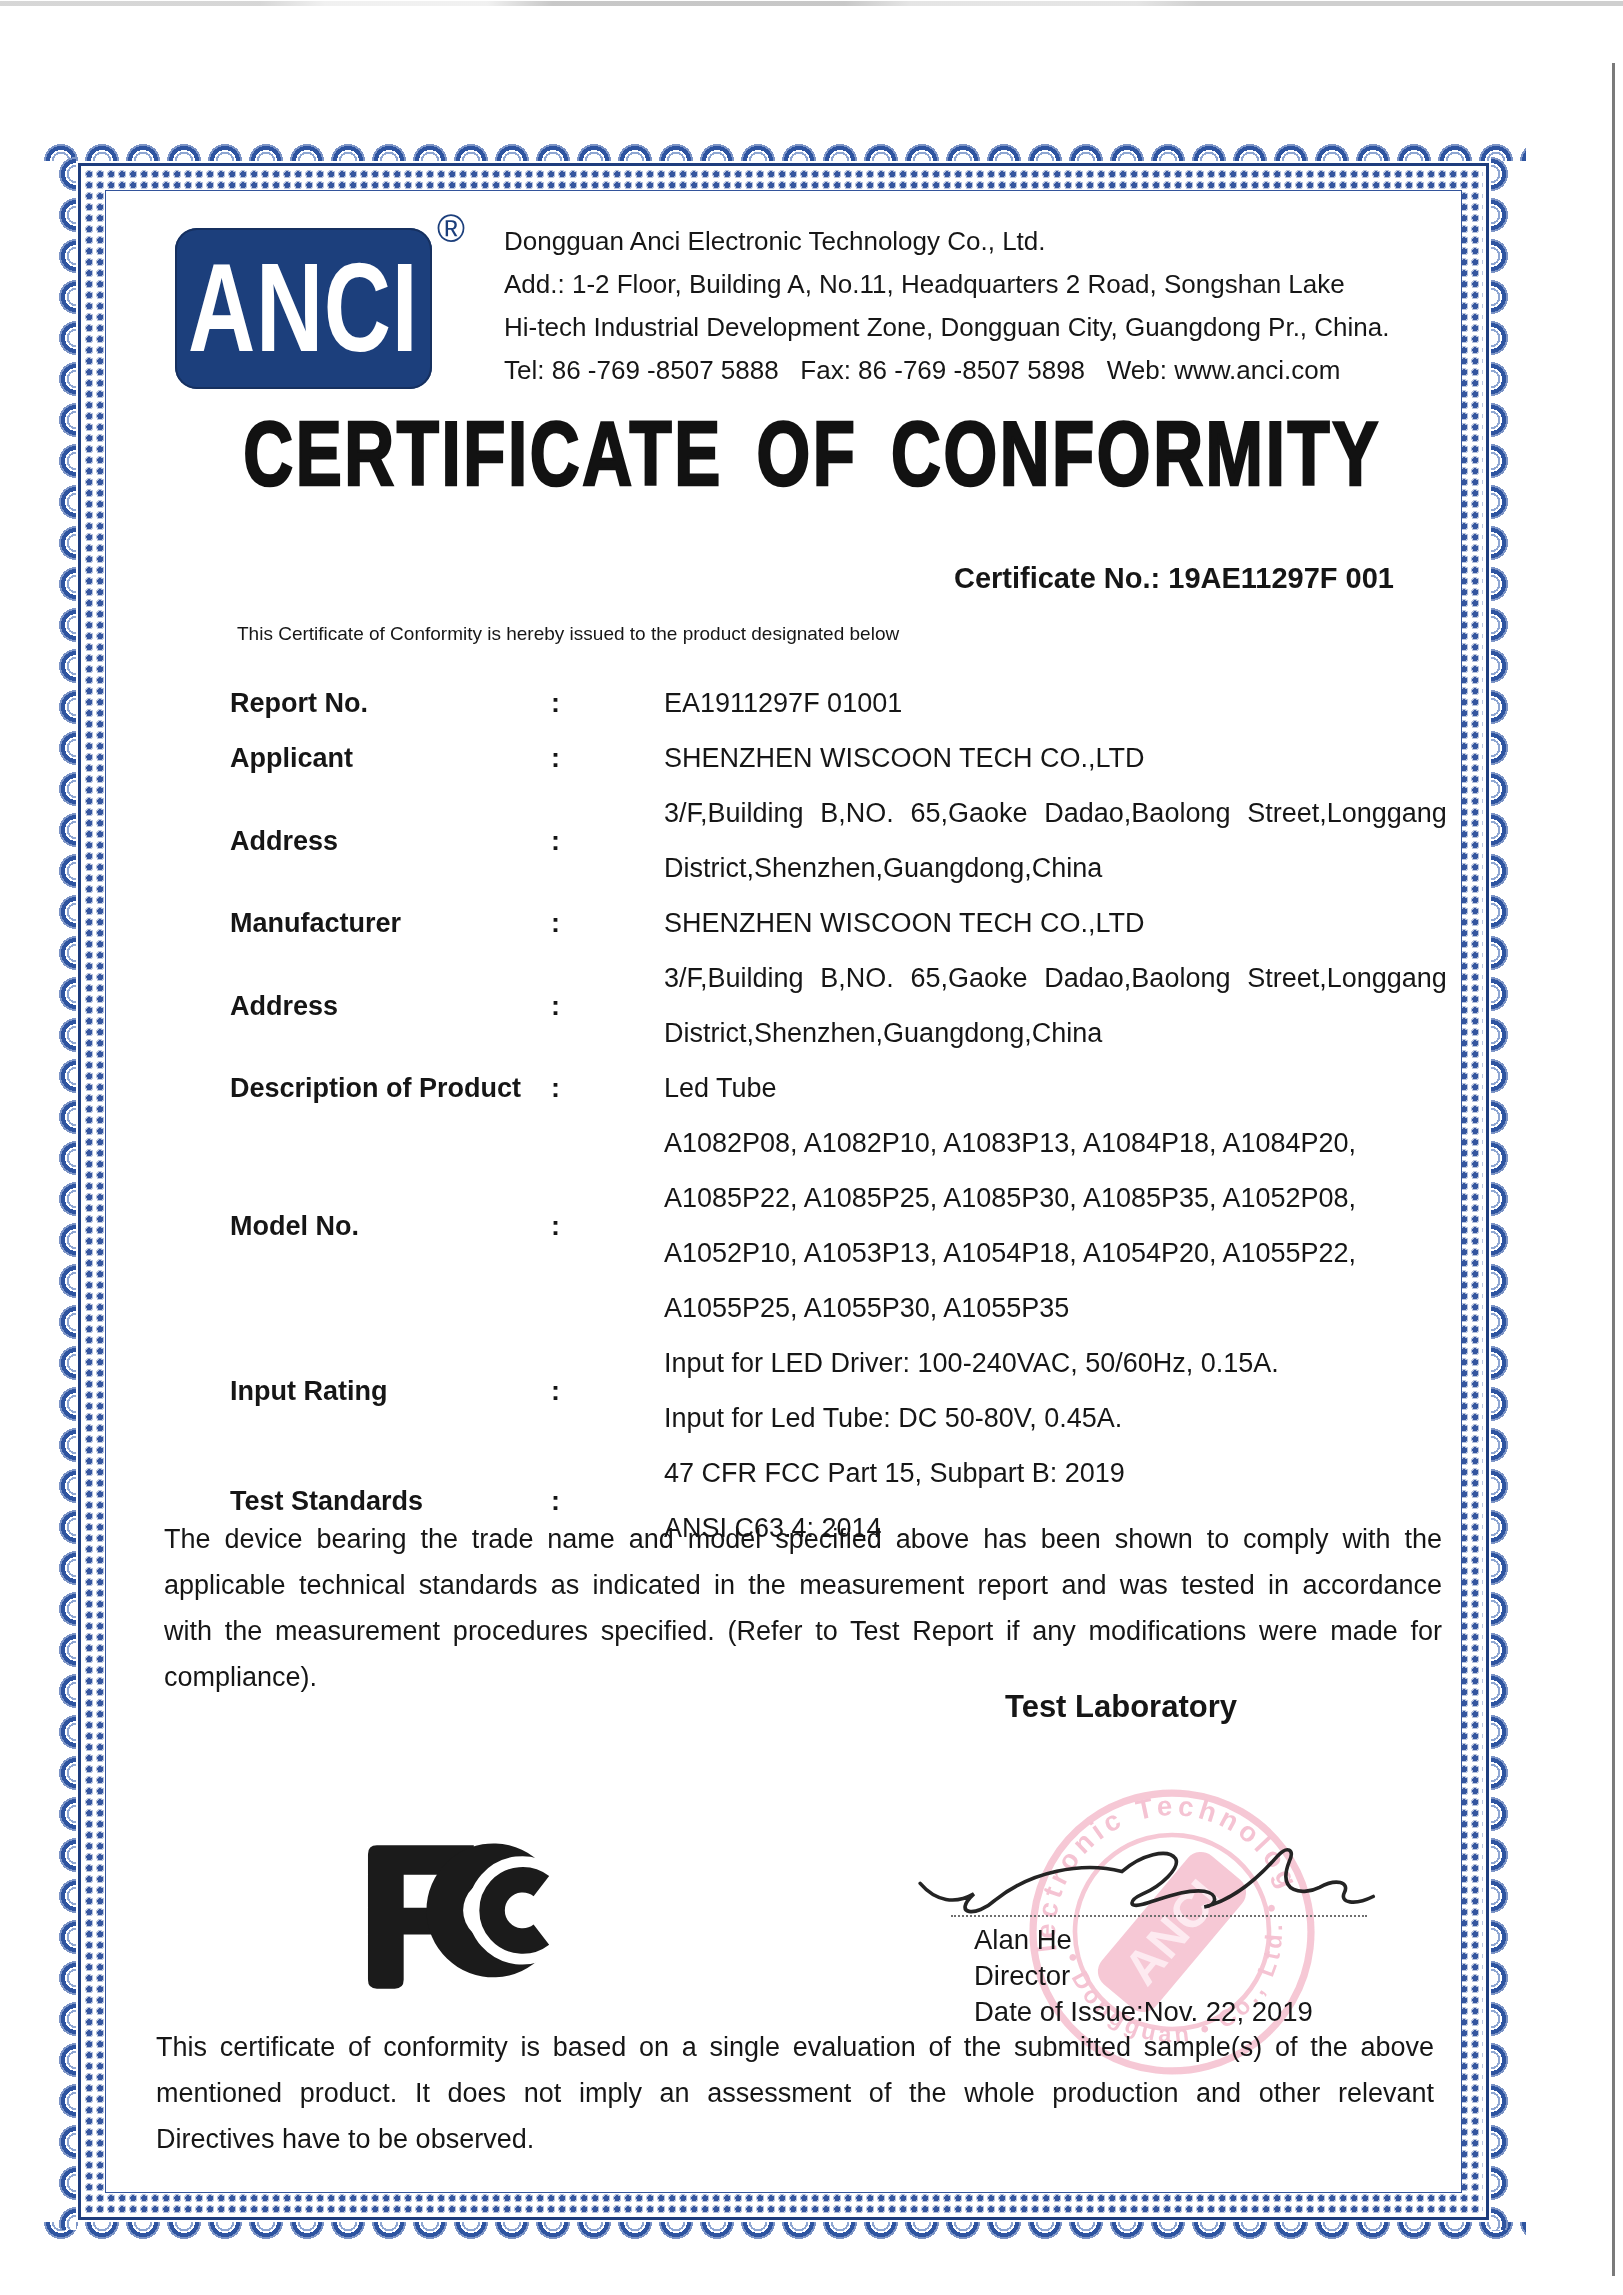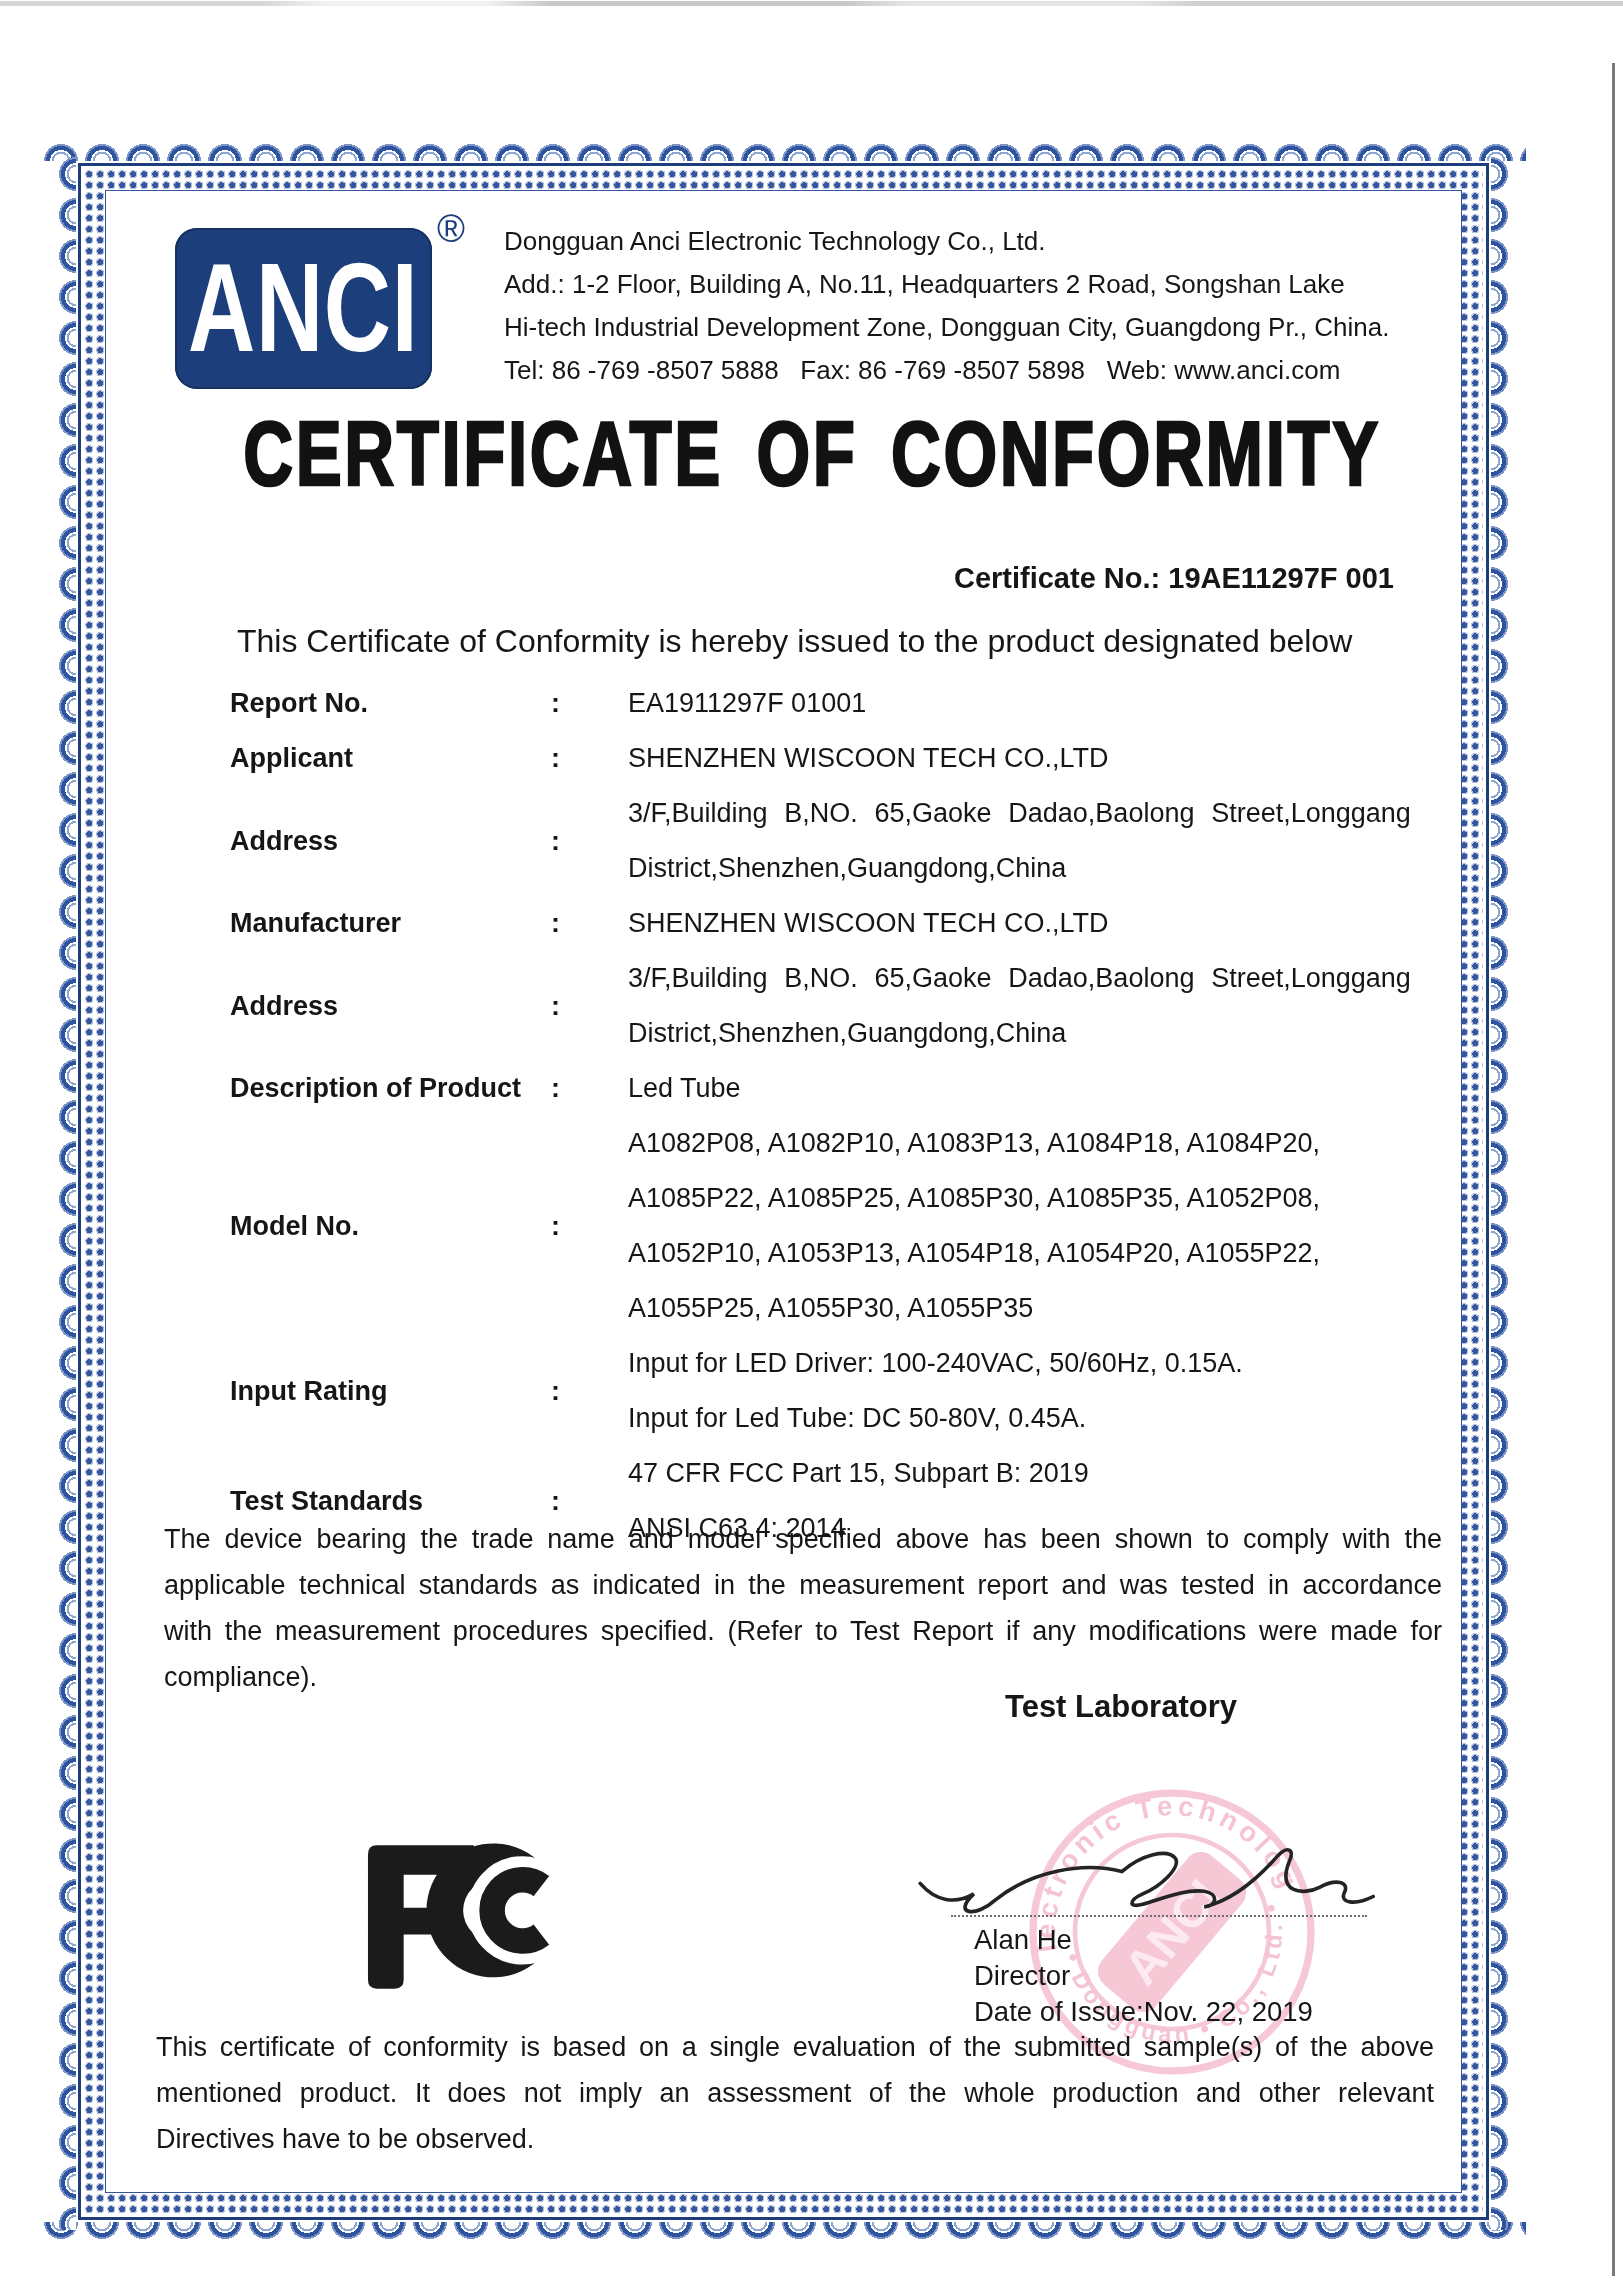--- a/index.html
+++ b/index.html
@@ -33,28 +33,28 @@
     display:flex;align-items:center;justify-content:center;box-shadow:0 0 0 2px #16305f inset;}
   .logo-text{color:#ffffff;font-weight:bold;font-size:98px;letter-spacing:0.7px;transform:scale(.95,1.28);}
   .reg-mark{position:absolute;left:437px;top:208px;font-size:38px;color:#1c3f7c;}
   .hdr-text{position:absolute;left:504px;top:220px;width:969px;font-size:26px;line-height:43px;}
   .hdr-line{white-space:pre;}
   
   .doc-title{position:absolute;left:0;right:0;top:402px;text-align:center;font-size:69px;font-weight:bold;
     letter-spacing:2.6px;word-spacing:11.8px;transform:scaleY(1.32);transform-origin:top center;
     -webkit-text-stroke:2px #121212;color:#121212;}
   .cert-no{position:absolute;top:562px;right:230px;font-size:29px;font-weight:bold;}
-  .intro{position:absolute;left:237px;top:623px;font-size:32px;}
+  .intro{position:absolute;left:237px;top:623px;font-size:19px;}
   
   .ftable{position:absolute;left:230px;top:676px;width:1208px;font-size:27px;}
   .trow{display:flex;align-items:center;}
   .tlbl{width:321px;font-weight:bold;line-height:55px;white-space:nowrap;}
   .tcolon{width:77px;font-weight:bold;line-height:55px;}
   .tval{width:805px;}
-  .vline{line-height:55px;white-space:nowrap;}
+  .vline{line-height:55px;white-space:nowrap;margin-left:36px;}
   .vline.spread{word-spacing:9.2px;}
   
   .para{position:absolute;left:156px;width:1278px;font-size:27px;}
   .para-1{top:1516px;margin-left:8px;}
   .para-2{top:2024px;}
   .jline{line-height:46px;text-align:justify;text-align-last:justify;}
   .jline.jlast{text-align-last:left;}
   
   .test-lab{position:absolute;left:1005px;top:1689px;font-size:31px;font-weight:bold;}
   .fcc-logo{position:absolute;left:331px;top:1806px;width:255px;height:196px;}

